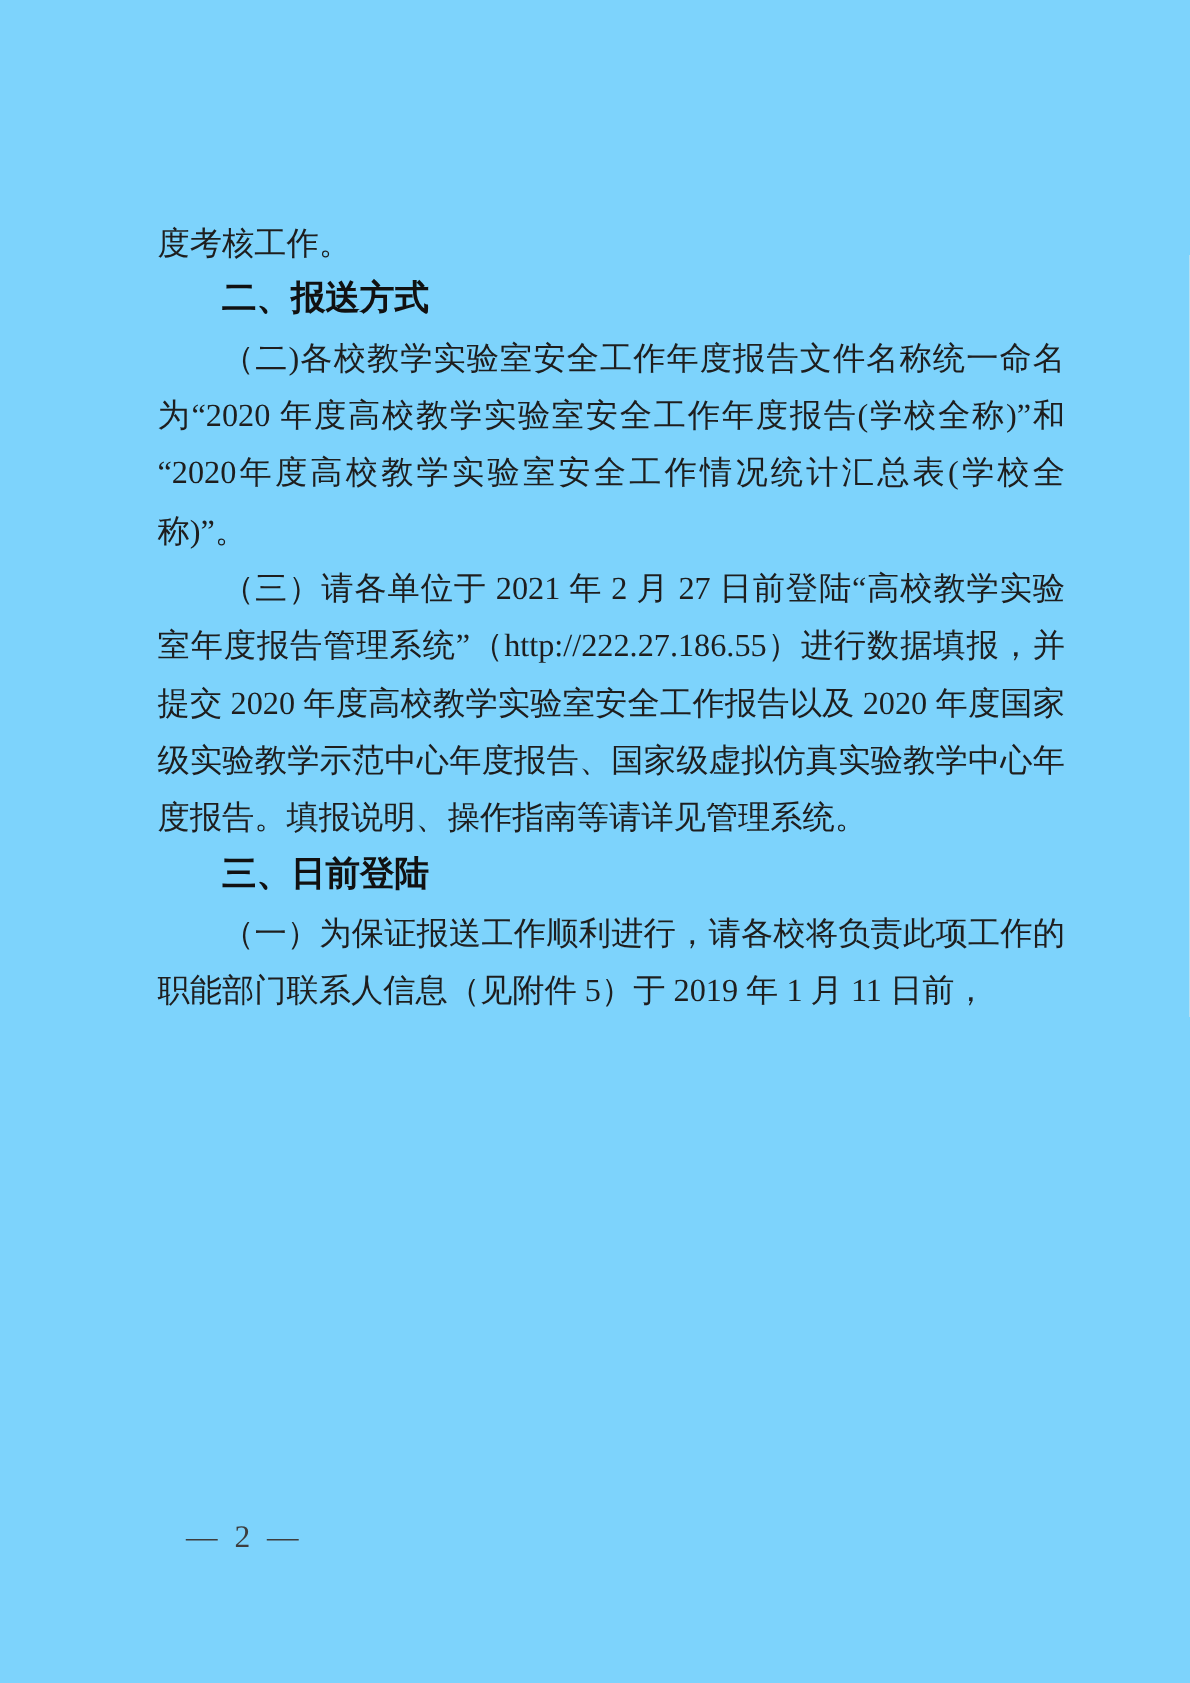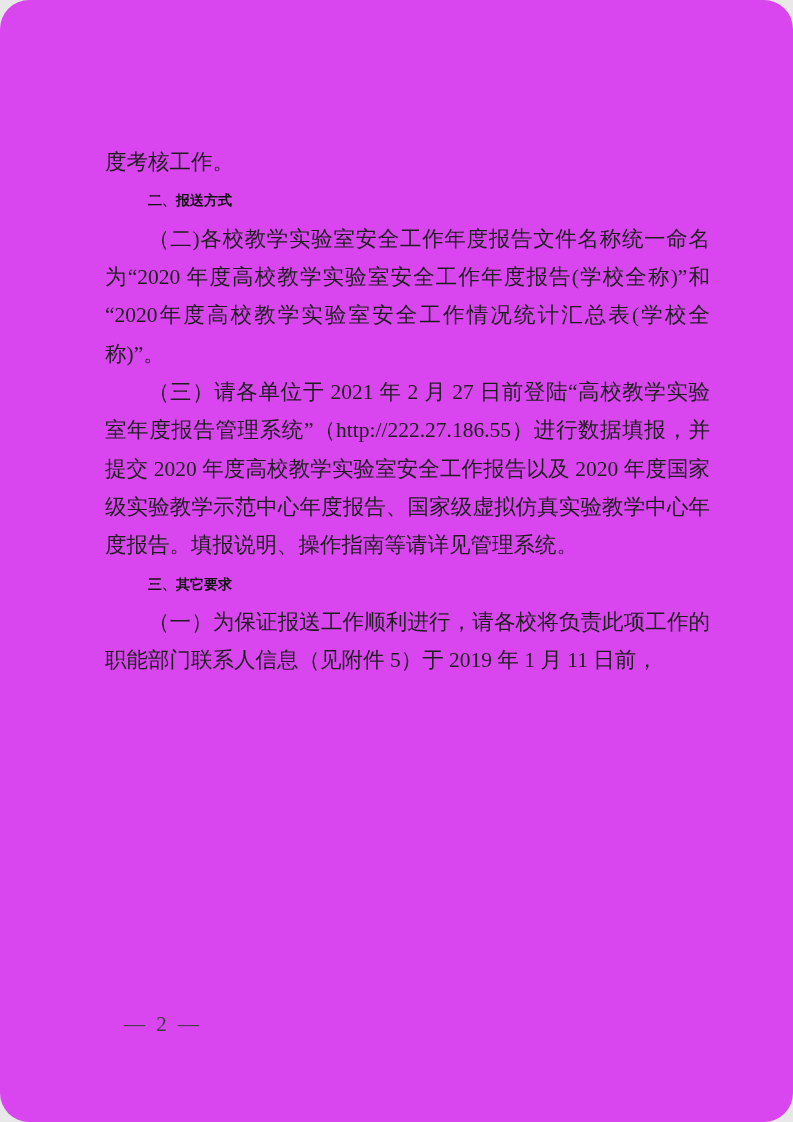--- a/index.html
+++ b/index.html
@@ -4,48 +4,47 @@
 <style>
   html, body {
     margin: 0;
     padding: 0;
     background: #e8e8e8;
   }
   .page {
     position: relative;
     width: 793px;
     height: 1122px;
-    background: #d946ef;
+    background: #7dd3fc;
     overflow: hidden;
     font-family: "Liberation Serif", "DejaVu Serif", serif;
-    border-radius: 29px;
   }
   .doc-body {
     position: absolute;
     left: 105px;
     top: 143px;
     width: 605px;
     color: #1e1e1e;
     font-size: 21.5px;
     line-height: 38.35px;
     text-align: justify;
     text-justify: inter-ideograph;
   }
   .doc-body p.body {
     margin: 0;
   }
   .doc-body p.body.indent {
     text-indent: 43px;
   }
   .doc-body h2.heading {
     margin: 0;
-    font-size: 14px;
+    font-size: 23px;
     line-height: 38.35px;
     font-weight: 700;
-    font-family: Liberation Sans, sans-serif;
+    font-family: Liberation Mono, monospace;
     text-indent: 43px;
     color: #111111;
   }
   .page-footer {
     position: absolute;
     left: 124px;
     top: 1009px;
     font-size: 21px;
     line-height: 30px;
     color: #3d3d3d;
@@ -56,17 +55,17 @@
 </head>
 <body>
 
 <div class="page">
   <main class="doc-body">
 
   <p class="body">度考核工作。</p>
       <h2 class="heading">二、报送方式</h2>
       <p class="body indent">（二)各校教学实验室安全工作年度报告文件名称统一命名为“2020 年度高校教学实验室安全工作年度报告(学校全称)”和“2020年度高校教学实验室安全工作情况统计汇总表(学校全称)”。</p>
       <p class="body indent">（三）请各单位于 2021 年 2 月 27 日前登陆“高校教学实验室年度报告管理系统”（http://222.27.186.55）进行数据填报，并提交 2020 年度高校教学实验室安全工作报告以及 2020 年度国家级实验教学示范中心年度报告、国家级虚拟仿真实验教学中心年度报告。填报说明、操作指南等请详见管理系统。</p>
-      <h2 class="heading">三、其它要求</h2>
+      <h2 class="heading">三、日前登陆</h2>
       <p class="body indent">（一）为保证报送工作顺利进行，请各校将负责此项工作的职能部门联系人信息（见附件 5）于 2019 年 1 月 11 日前，</p>
     </main>
   <div class="page-footer">— 2 —</div>
 </div>
 
 </body></html>

